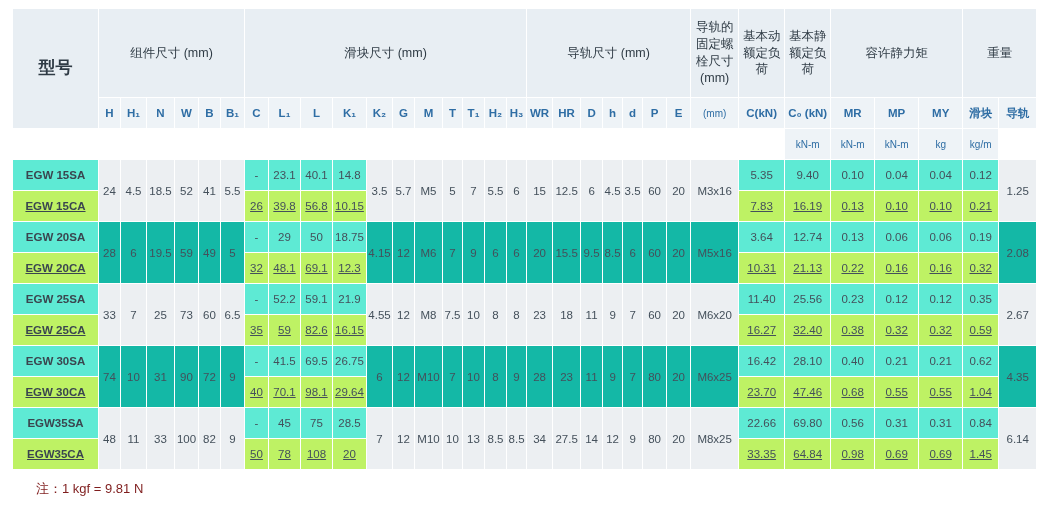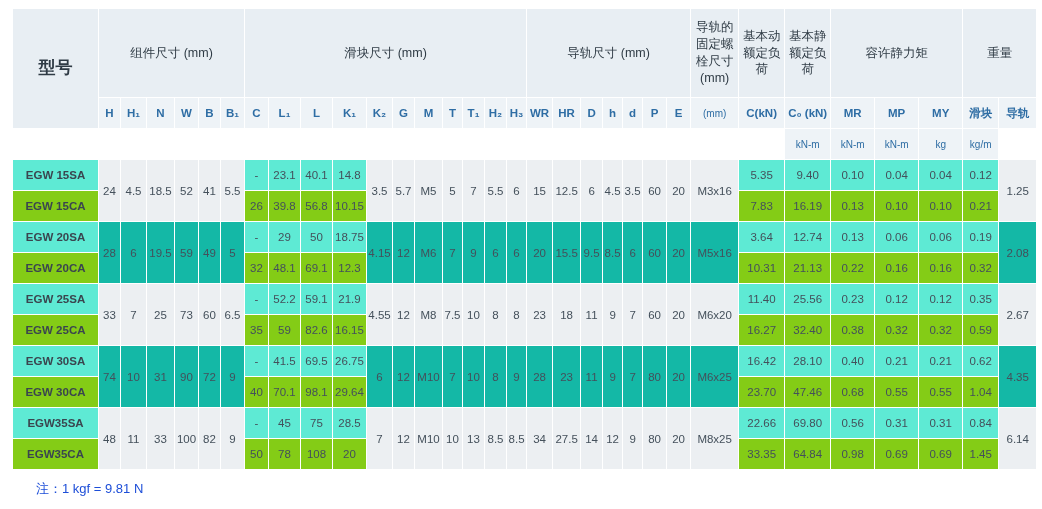--- a/index.html
+++ b/index.html
@@ -47,34 +47,34 @@
     color:#2f3b45;
     font-weight:bold;
     font-size:17px;
   }
   tbody td{
     height:30px;
     font-size:11.5px;
     color:#44505b;
   }
   .band-a{background:#5eead4;}
-  .band-b{background:#84cc16;}
+  .band-b{background:#bef264;text-decoration:underline;}
   .cell-a{background:#eceff2;}
   .cell-b{background:#14b8a6;}
   .model-cell{
     text-align:left;
     padding-left:14px;
     font-weight:bold;
     color:#3a454f;
     font-size:11.5px;
   }
   .note{
     margin:10px 16px 0 36px;
     font-size:13px;
-    color:#1d4ed8;
+    color:#7f1d1d;
   }
   .blank{background:#ffffff;border-color:#ffffff;}
 </style>
 </head>
 <body>
 
 <table id="spec-table">
   <colgroup>
     <col style="width:86px">
     <col style="width:22px">

